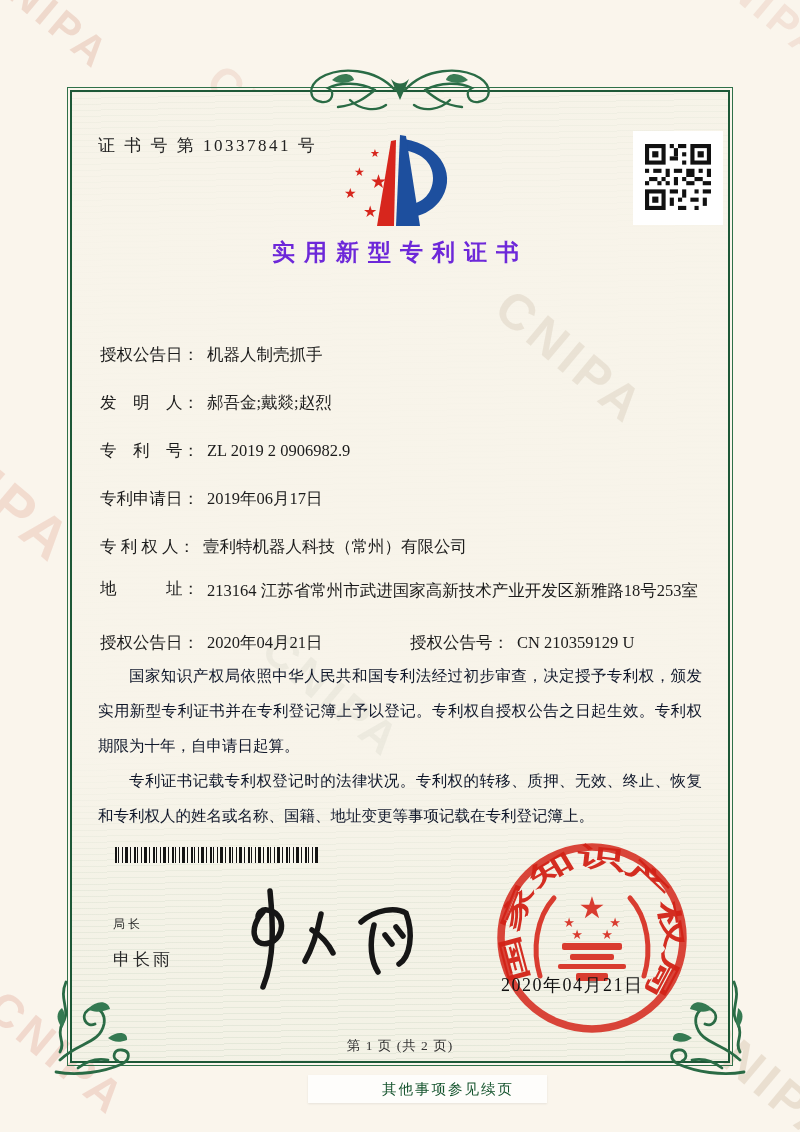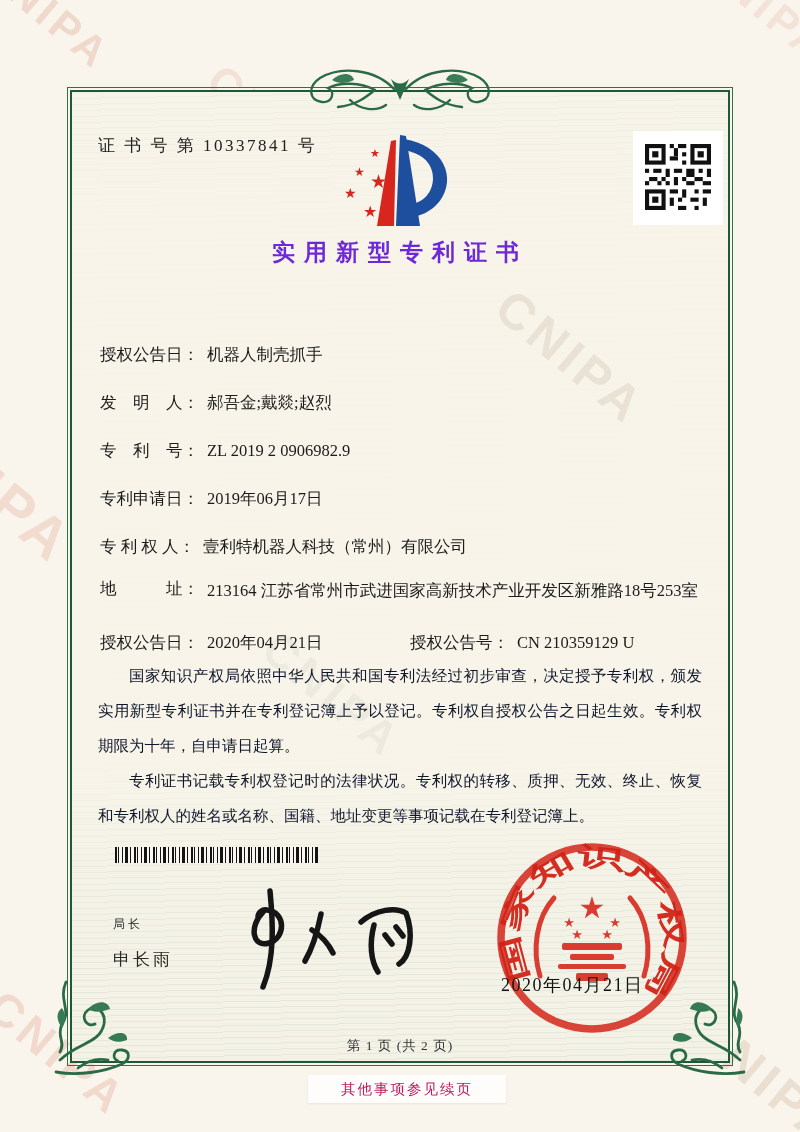--- a/index.html
+++ b/index.html
@@ -55,21 +55,21 @@
   .issuer-name{position:absolute;left:113px;top:948px;font-size:17px;letter-spacing:3px;
       font-family:"Liberation Sans",sans-serif;color:#2a2a2a;}
   .signature{position:absolute;left:233px;top:882px;}
   .seal{position:absolute;left:492px;top:838px;width:200px;height:200px;}
   .seal-date{position:absolute;left:501px;top:973px;font-size:18px;letter-spacing:1.5px;
       color:#121212;z-index:4;}
   .page-indicator{position:absolute;left:0;right:0;top:1037px;text-align:center;
       font-size:13.5px;color:#333;letter-spacing:1px;}
   .cont-box{position:absolute;left:308px;top:1075px;width:198px;height:28px;background:#fefdfb;
       box-shadow:0 1px 2px rgba(0,0,0,.08);display:flex;align-items:center;justify-content:center;
-      font-size:14.5px;letter-spacing:2px;color:#be185d;z-index:2;}
+      font-size:14.5px;letter-spacing:2px;color:#14532d;z-index:2;padding-left:41px;}
   .orn{position:absolute;z-index:2;}
 </style>
 </head>
 <body>
 
 <div class="page">
 
   <div class="wm wm1">CNIPA</div>
   <div class="wm wm2">CNIPA</div>
   <div class="wm wm8">CNIPA</div>

